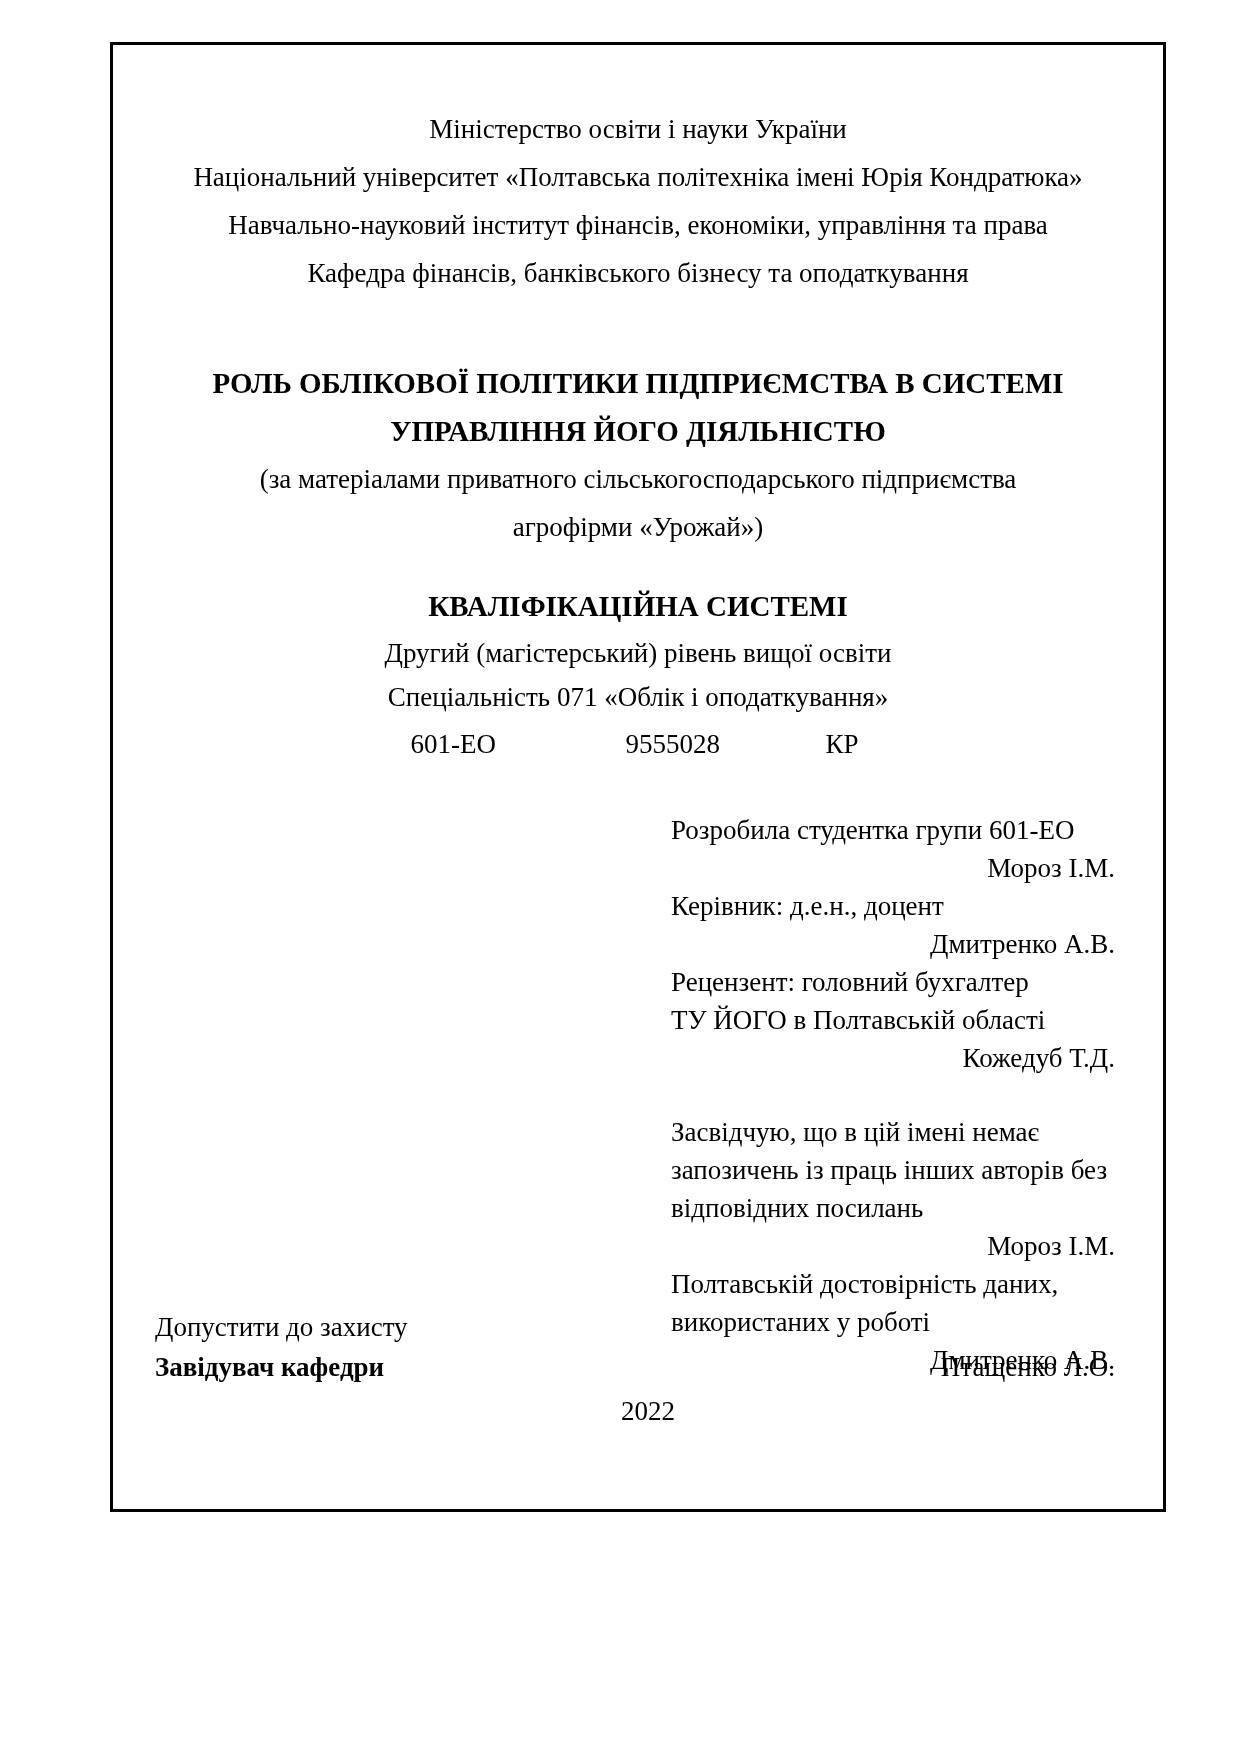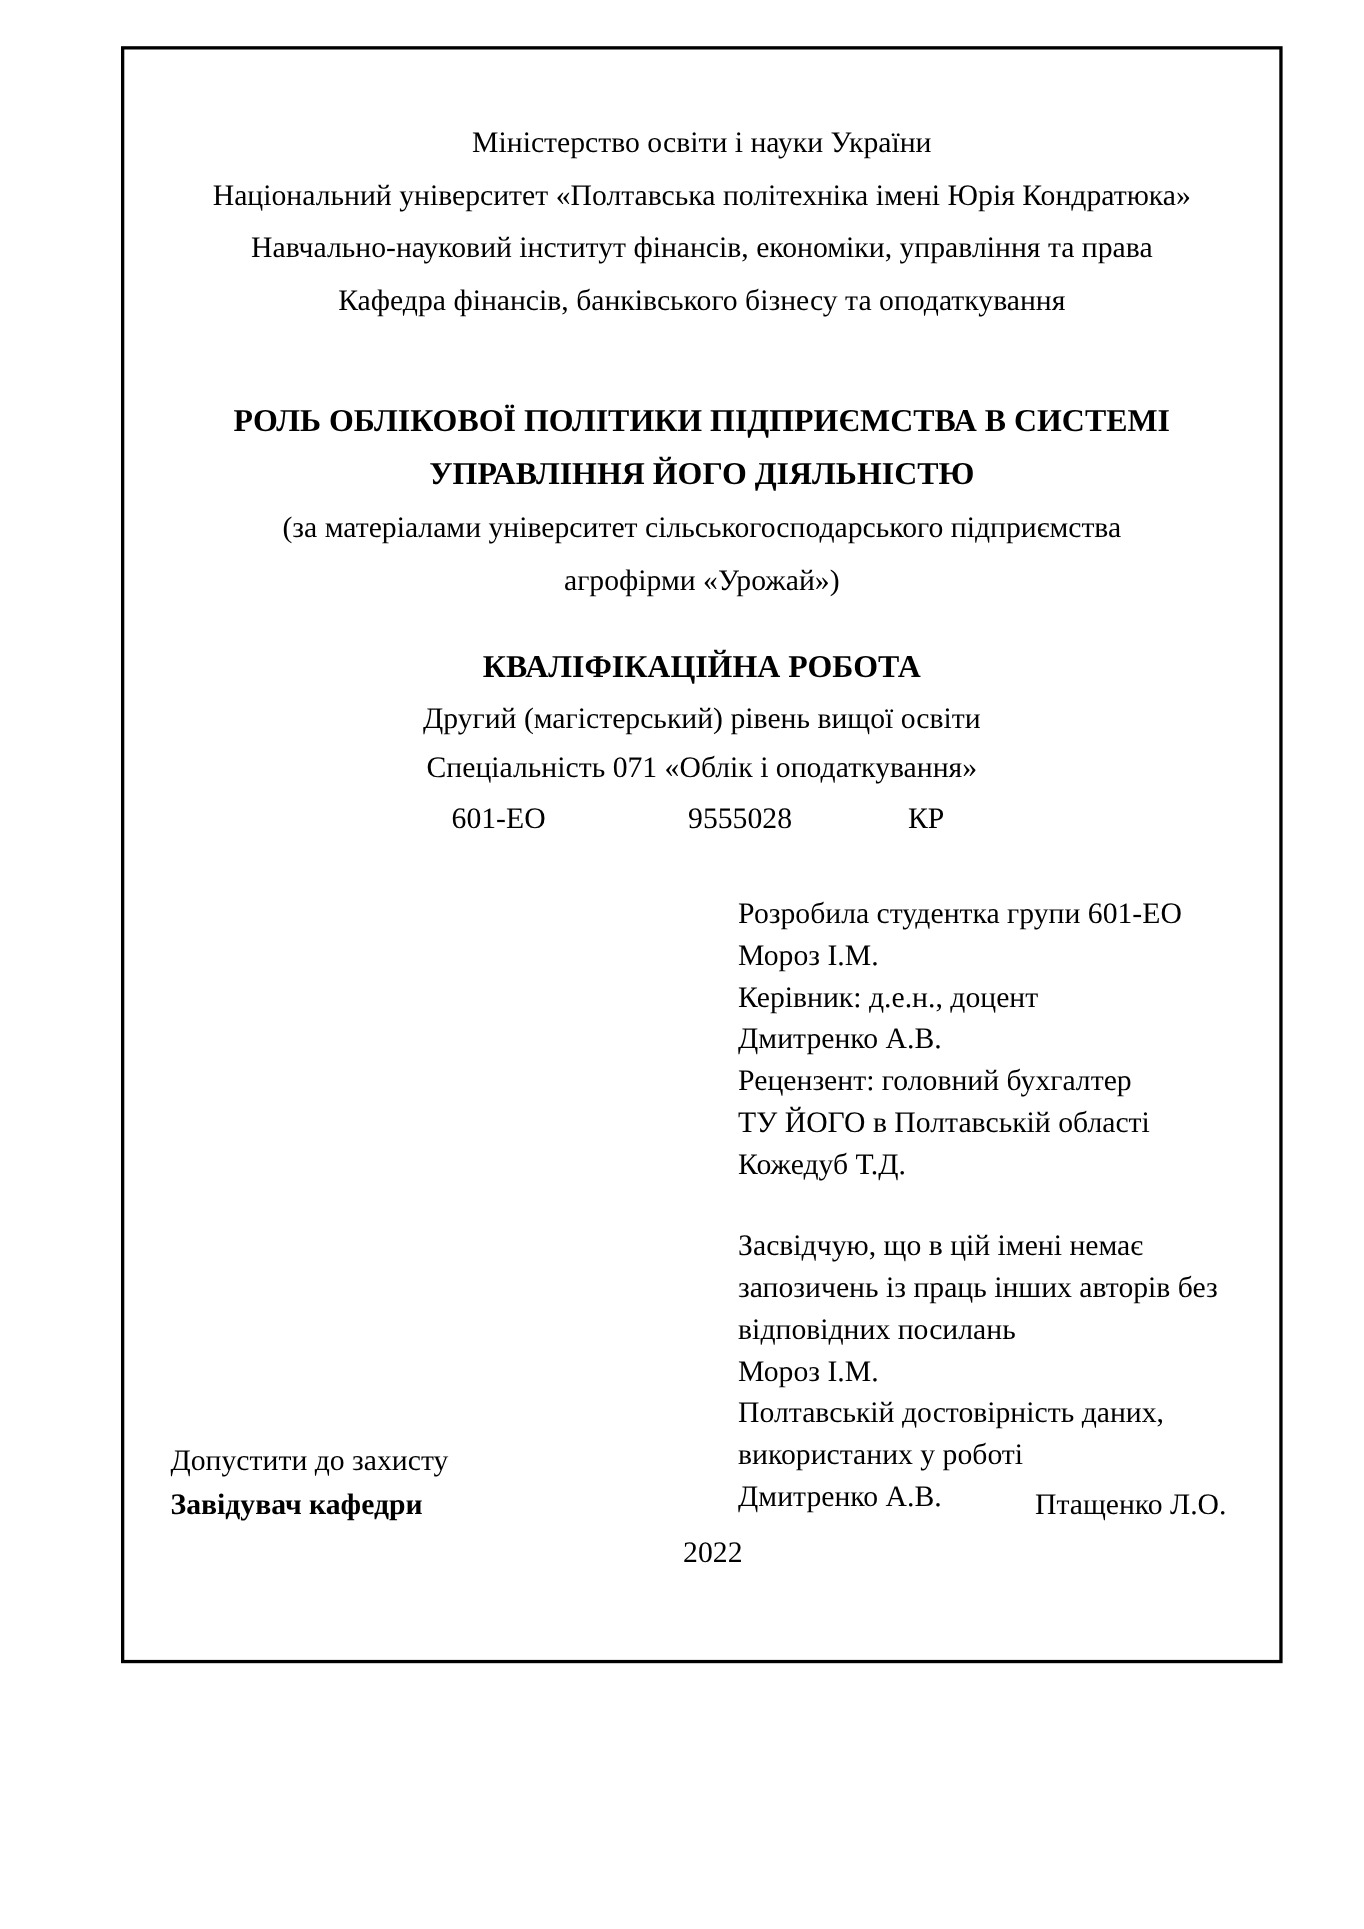--- a/index.html
+++ b/index.html
@@ -77,21 +77,21 @@
   .code-b { width: 200px; text-align: left; }
   .code-c { width: 120px; text-align: left; }
 
   .right-block {
     margin-top: 44px;
     margin-left: 510px;
     font-size: 27px;
     line-height: 38px;
   }
   .rb-line { white-space: nowrap; }
-  .rb-right { text-align: left; }
+  .rb-right { text-align: right; }
   .rb-gap { height: 36px; }
 
   .footer {
     position: absolute;
     left: 0;
     right: 0;
     bottom: 122px;
     padding: 0 48px 0 16px;
     font-size: 27px;
     line-height: 40px;
@@ -125,28 +125,28 @@
       <div class="inst-line">Національний університет «Полтавська політехніка імені Юрія Кондратюка»</div>
       <div class="inst-line">Навчально-науковий інститут фінансів, економіки, управління та права</div>
       <div class="inst-line">Кафедра фінансів, банківського бізнесу та оподаткування</div>
     </div>
 
     <div class="gap-1"></div>
 
     <div>
       <div class="title">РОЛЬ ОБЛІКОВОЇ ПОЛІТИКИ ПІДПРИЄМСТВА В СИСТЕМІ</div>
       <div class="title">УПРАВЛІННЯ ЙОГО ДІЯЛЬНІСТЮ</div>
-      <div class="subtitle">(за матеріалами університет сільськогосподарського підприємства</div>
+      <div class="subtitle">(за матеріалами приватного сільськогосподарського підприємства</div>
       <div class="subtitle">агрофірми «Урожай»)</div>
     </div>
 
     <div class="gap-2"></div>
 
     <div>
-      <div class="work-type">КВАЛІФІКАЦІЙНА РОБОТА</div>
+      <div class="work-type">КВАЛІФІКАЦІЙНА СИСТЕМІ</div>
       <div class="level-line">Другий (магістерський) рівень вищої освіти</div>
       <div class="level-line">Спеціальність 071 «Облік і оподаткування»</div>
       <div class="code-row">
         <span class="code-a">601-ЕО</span>
         <span class="code-b">9555028</span>
         <span class="code-c">КР</span>
       </div>
     </div>
 
     <div class="right-block">

